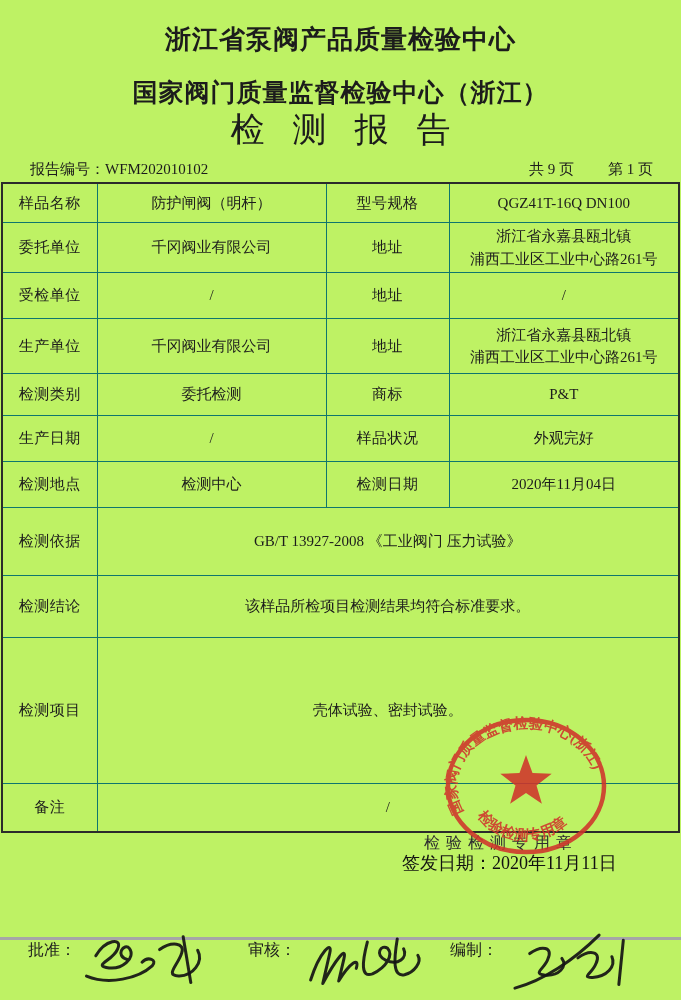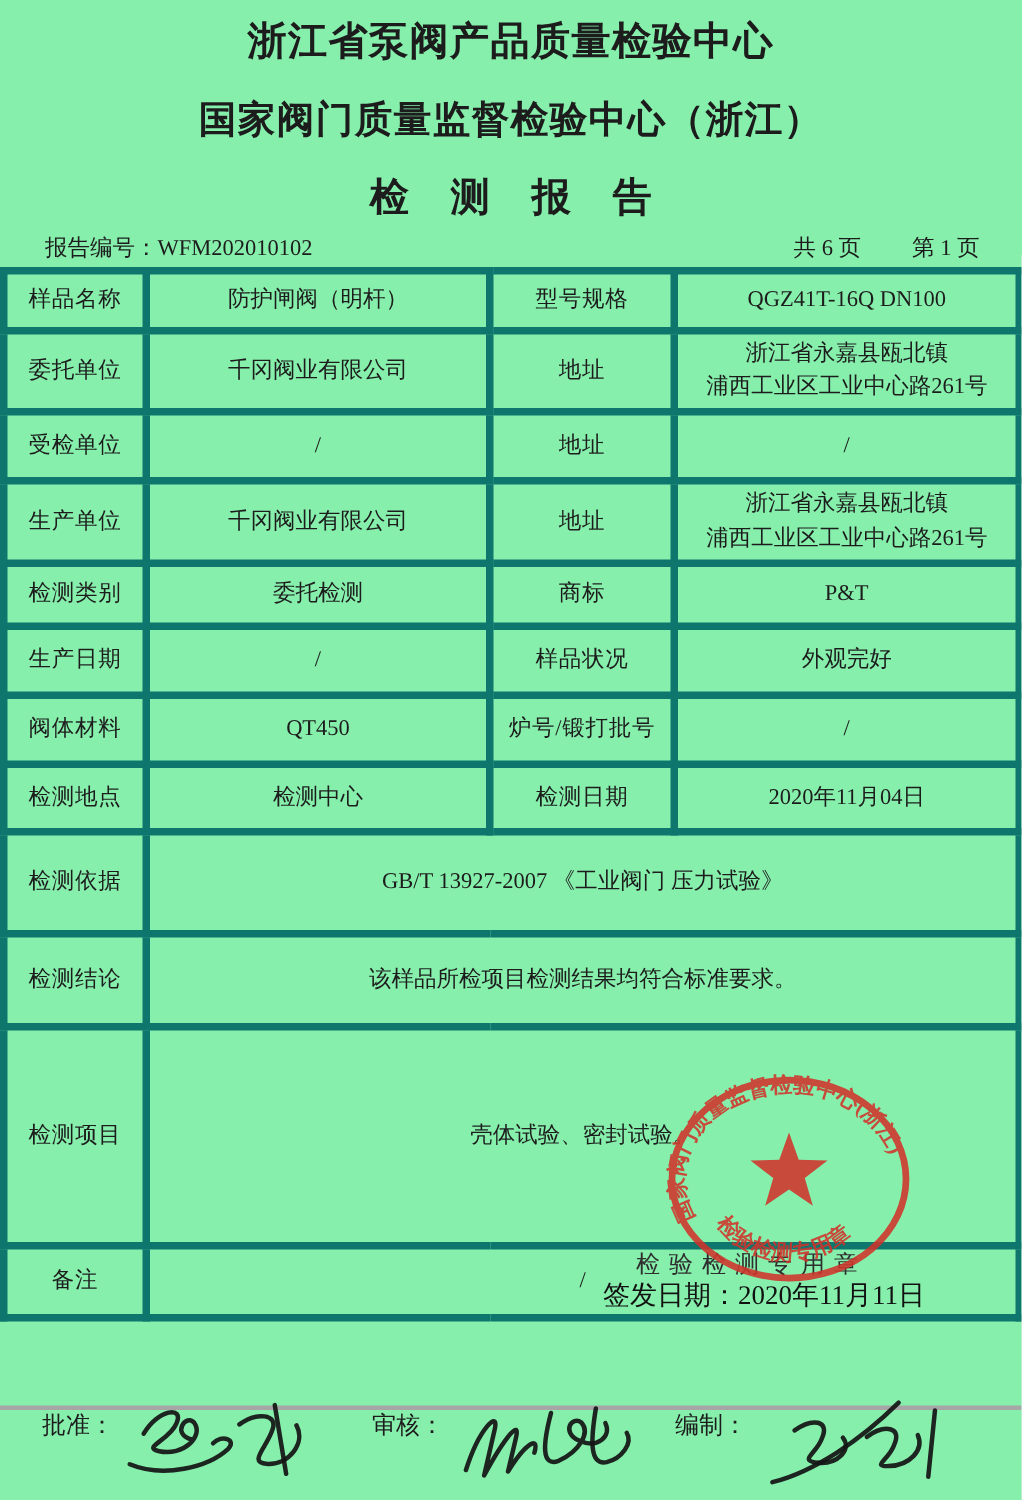--- a/index.html
+++ b/index.html
@@ -1,62 +1,62 @@
 <!DOCTYPE html>
 <html><head>
 <meta charset="utf-8">
 <style>
   html,body{margin:0;padding:0;background:#e8e8e8;}
   .page{
     position:relative;
     width:681px;height:1000px;
     margin:0 auto;
-    background:#86efac;
+    background:#bef264;
     font-family:"Liberation Serif","DejaVu Serif",serif;
     color:#1c1c1c;
     overflow:hidden;
     box-sizing:border-box;
-    padding-top:8px;
+    padding-top:20px;
   }
   .org-line{
     text-align:center;
     font-weight:bold;
     line-height:1.25;
     letter-spacing:1px;
   }
   .org-line-1{font-size:26px;margin-top:4px;}
   .org-line-2{font-size:25px;margin-top:20px;}
   .report-title{
     text-align:center;
-    font-size:26px;
-    font-weight:bold;
+    font-size:34px;
+    font-weight:normal;
     letter-spacing:28px;
     padding-left:28px;
-    margin-top:20px;
+    margin-top:2px;
     line-height:1.2;
   }
   .meta-row{
     display:flex;
     justify-content:space-between;
     align-items:flex-end;
     padding:0 28px 0 30px;
     font-size:15px;
     margin-top:6px;
     height:22px;
   }
   .meta-right{display:flex;gap:34px;}
   table.report{
     width:677px;
     margin:3px auto 0 auto;
     border-collapse:collapse;
     table-layout:fixed;
     border:2px solid #2b2b2b;
   }
   table.report td{
-    border:5px solid #0f766e;
+    border:1px solid #0f766e;
     font-size:15px;
     text-align:center;
     vertical-align:middle;
     padding:2px 6px;
     white-space:pre-line;
     line-height:1.5;
     overflow:visible;
   }
   td.lbl{letter-spacing:0.5px;}
   td.left-top{
@@ -127,21 +127,21 @@
 
   <div class="org-line org-line-1">浙江省泵阀产品质量检验中心</div>
   <div class="org-line org-line-2">国家阀门质量监督检验中心（浙江）</div>
   <div class="report-title">检测报告</div>
 
   <div class="meta-row">
     <div>
       <span>报告编号：</span><span>WFM202010102</span>
     </div>
     <div class="meta-right">
-      <span>共 6 页</span>
+      <span>共 9 页</span>
       <span>第 1 页</span>
     </div>
   </div>
 
   <table class="report">
     <colgroup>
       <col style="width:95px">
         <col style="width:229px">
         <col style="width:123px">
         <col style="width:230px">
@@ -179,36 +179,30 @@
     <td class="lbl">商标</td>
     <td class="val">P&amp;T</td>
   </tr>
         <tr>
     <td class="lbl">生产日期</td>
     <td class="val">/</td>
     <td class="lbl">样品状况</td>
     <td class="val">外观完好</td>
   </tr>
         <tr>
-    <td class="lbl">阀体材料</td>
-    <td class="val">QT450</td>
-    <td class="lbl">炉号/锻打批号</td>
-    <td class="val">/</td>
-  </tr>
-        <tr>
     <td class="lbl">检测地点</td>
     <td class="val">检测中心</td>
     <td class="lbl">检测日期</td>
     <td class="val">2020年11月04日</td>
   </tr>
       </tbody>
     <tbody id="merged-body">
       <tr>
         <td class="lbl">检测依据</td>
-        <td colspan="3">GB/T 13927-2007 《工业阀门 压力试验》</td>
+        <td colspan="3">GB/T 13927-2008 《工业阀门 压力试验》</td>
       </tr>
       <tr>
         <td class="lbl">检测结论</td>
         <td colspan="3" class="left-top">该样品所检项目检测结果均符合标准要求。</td>
       </tr>
       <tr>
         <td class="lbl">检测项目</td>
         <td colspan="3" class="left-top">壳体试验、密封试验。</td>
       </tr>
       <tr>

